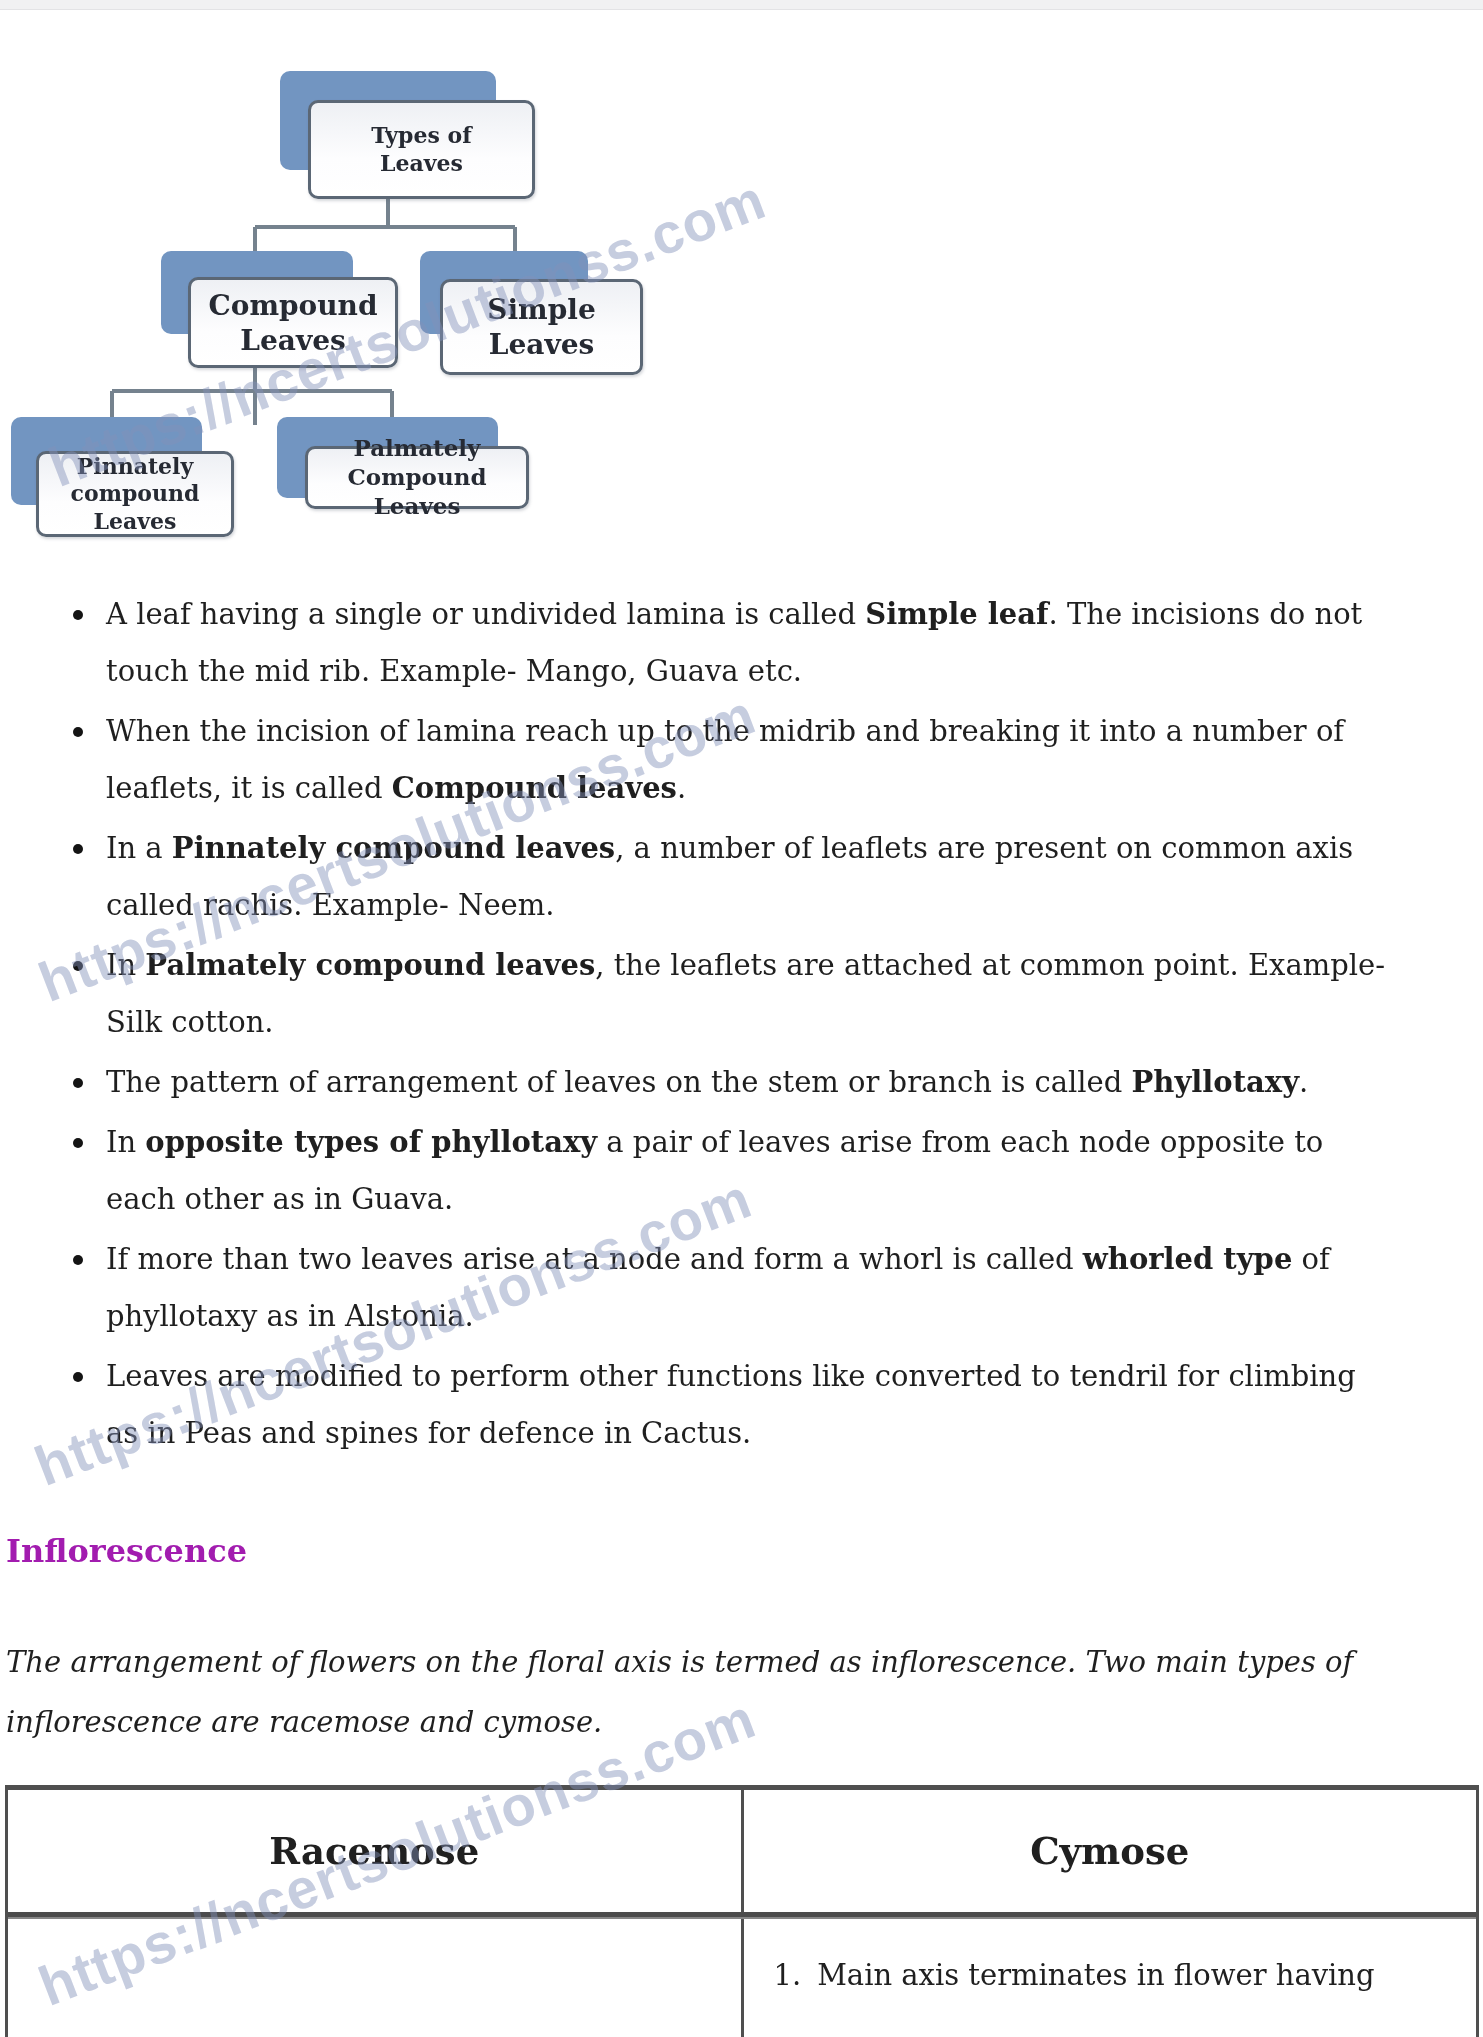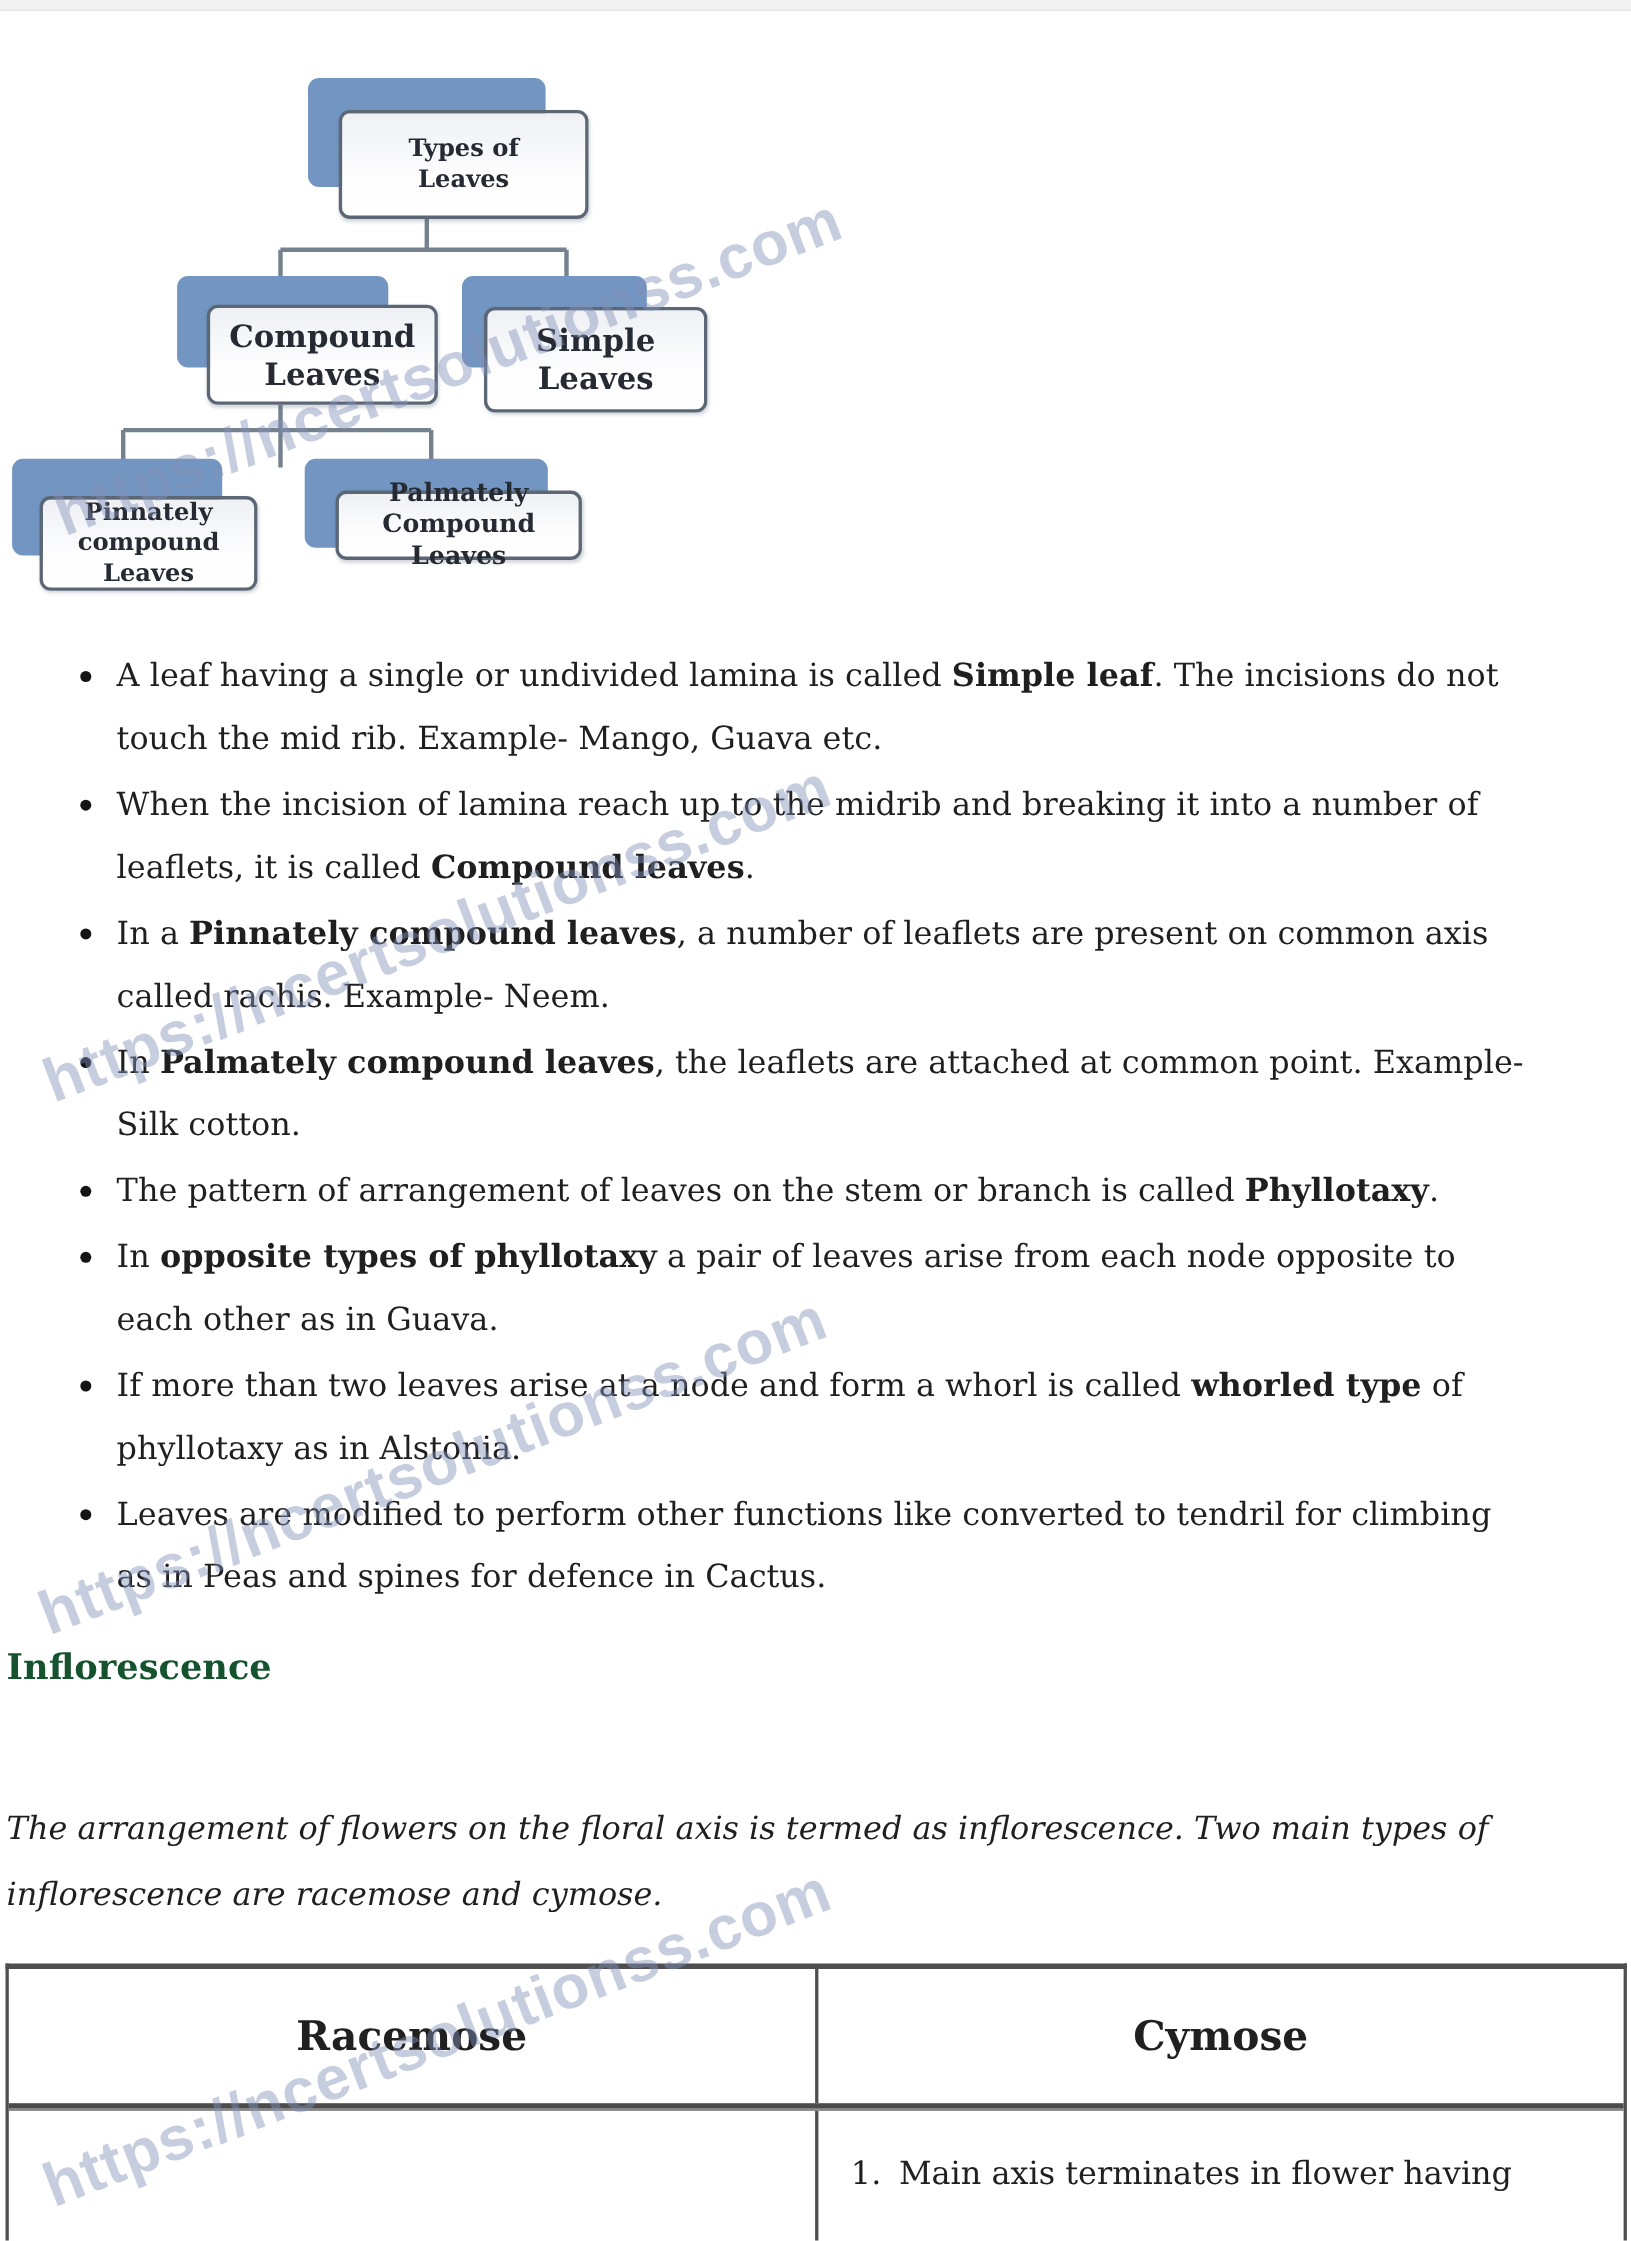--- a/index.html
+++ b/index.html
@@ -40,21 +40,21 @@
     position:relative;font-size:29px;line-height:57px;margin:0 0 3px 0;
     white-space:pre-wrap;color:#1f1f1f;
   }
   .bullets li::before{
     content:"";position:absolute;left:-33px;top:24px;width:10px;height:10px;
     border-radius:50%;background:#141414;
   }
   .b{font-weight:700;}
 
   
-  .heading{position:absolute;left:6px;top:1496px;margin:0;font-size:32px;font-weight:700;color:#14532d;}
+  .heading{position:absolute;left:6px;top:1532px;margin:0;font-size:32px;font-weight:700;color:#a21caf;}
   .para{position:absolute;left:6px;right:34px;top:1632px;margin:0;
     font-size:29px;line-height:60px;white-space:pre-wrap;color:#1f1f1f;font-style:italic;}
 
   
   .tbl{position:absolute;left:5px;top:1785px;width:1474px;height:252px;
     border:3px solid #4f4f4f;border-top-width:5px;border-bottom:none;box-sizing:border-box;
     background:#ffffff;}
   .tbl-header{display:flex;height:122px;border-bottom:5px solid #4c4c4c;}
   .tbl-header .cell{flex:1;display:flex;align-items:center;justify-content:center;
     font-size:37px;font-weight:700;}

